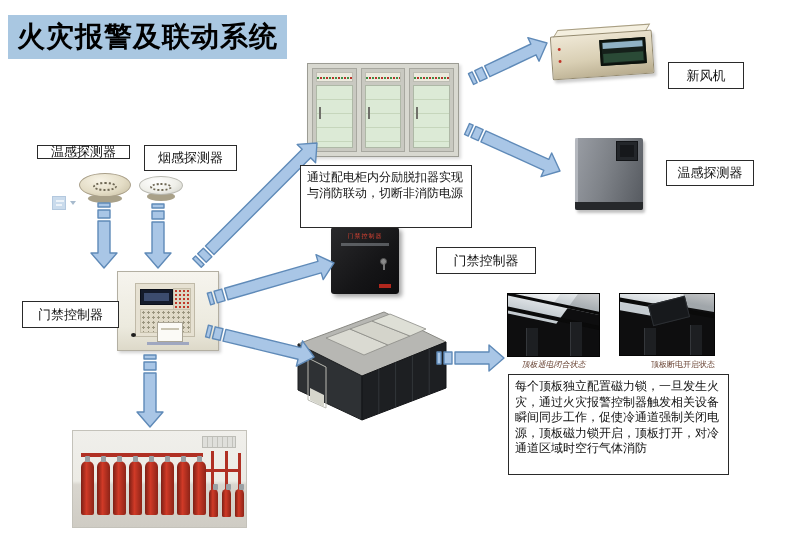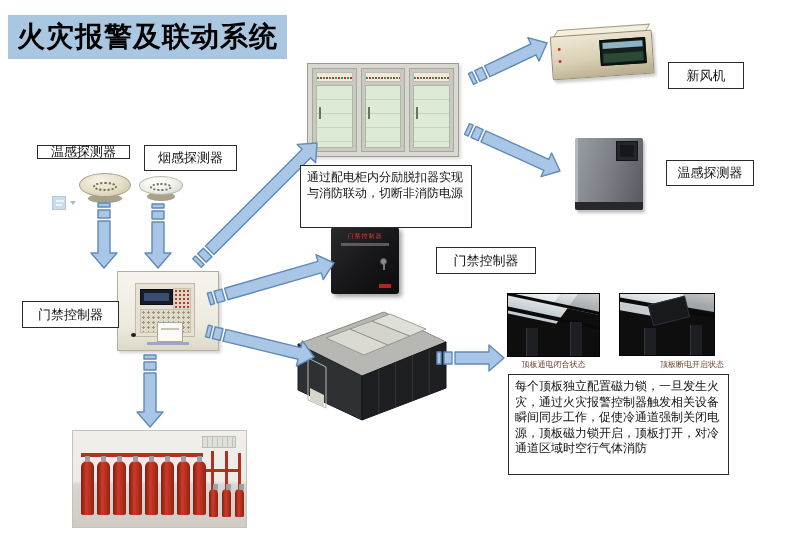--- a/index.html
+++ b/index.html
@@ -225,22 +225,22 @@
     <div class="rackcol" style="left:62px; height:55%;"></div>
   </div>
   <div class="photo" style="left:619px; top:293px; width:96px; height:63px;">
     <div class="sky" style="left:-12px; top:-10px; width:70px; height:30px; transform:rotate(10deg) skewX(-20deg);"></div>
     <div class="sky" style="left:60px; top:-6px; width:46px; height:22px; transform:rotate(10deg) skewX(-20deg); opacity:.8;"></div>
     <div class="beam" style="left:-6px; top:14px; width:130px; height:4px; transform:rotate(10deg);"></div>
     <div class="beam" style="left:30px; top:6px; width:38px; height:22px; transform:rotate(-14deg); background:#17191c; border:1px solid #2c2f33;"></div>
     <div class="rackcol" style="left:24px;"></div>
     <div class="rackcol" style="left:70px; height:50%;"></div>
   </div>
-  <div class="caption" style="left:507px; top:359px; width:93px;">顶板通电闭合状态</div>
-  <div class="caption" style="left:644px; top:359px; width:96px;">顶板断电开启状态</div>
+  <div class="caption" style="left:507px; top:359px; width:93px;font-style:italic;">顶板通电闭合状态</div>
+  <div class="caption" style="left:619px; top:359px; width:96px;text-align:right;">顶板断电开启状态</div>
 
   <div class="cyl-room" id="cyl-room" style="left:72px; top:430px; width:175px; height:98px;">
     <div class="vent"></div>
     <div class="manifold" style="left:8px; top:22px; width:122px; height:4px;"></div>
     <div class="manifold" style="left:132px; top:38px; width:36px; height:3px;"></div>
     <div class="manifold" style="left:138px; top:20px; width:3px; height:40px;"></div>
     <div class="manifold" style="left:152px; top:20px; width:3px; height:40px;"></div>
     <div class="manifold" style="left:165px; top:22px; width:3px; height:38px;"></div>
   <div class="cyl" style="left: 8px; top: 30px;"></div>
       <div class="cyl" style="left: 24px; top: 30px;"></div>

